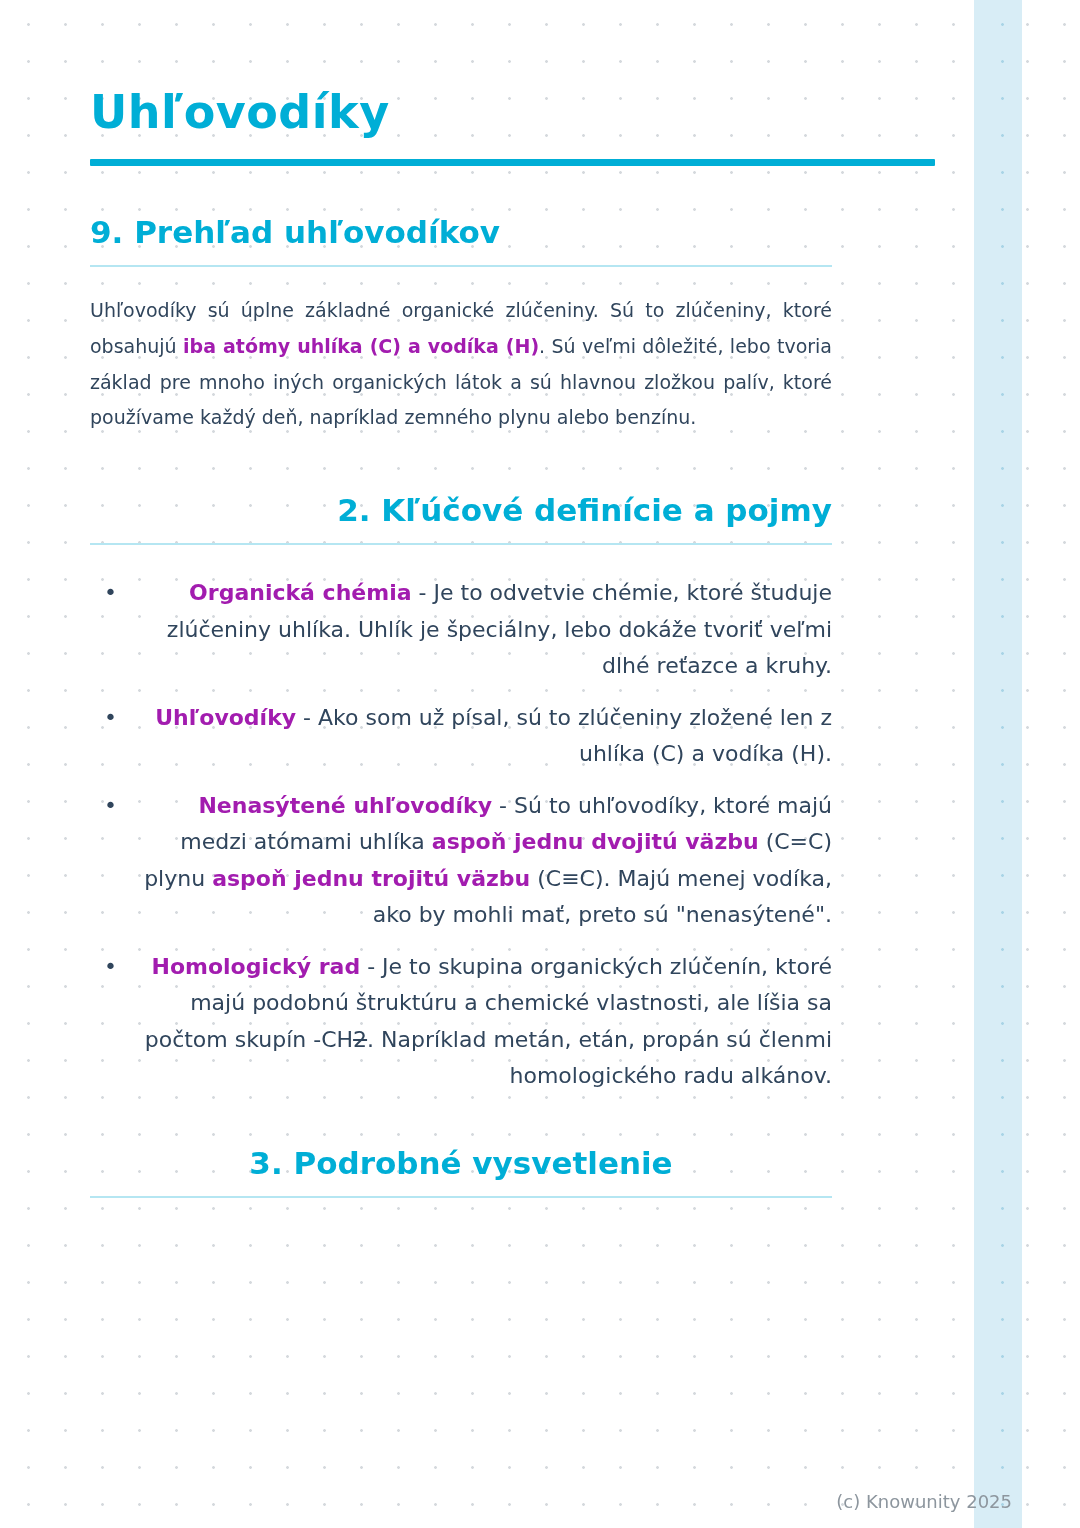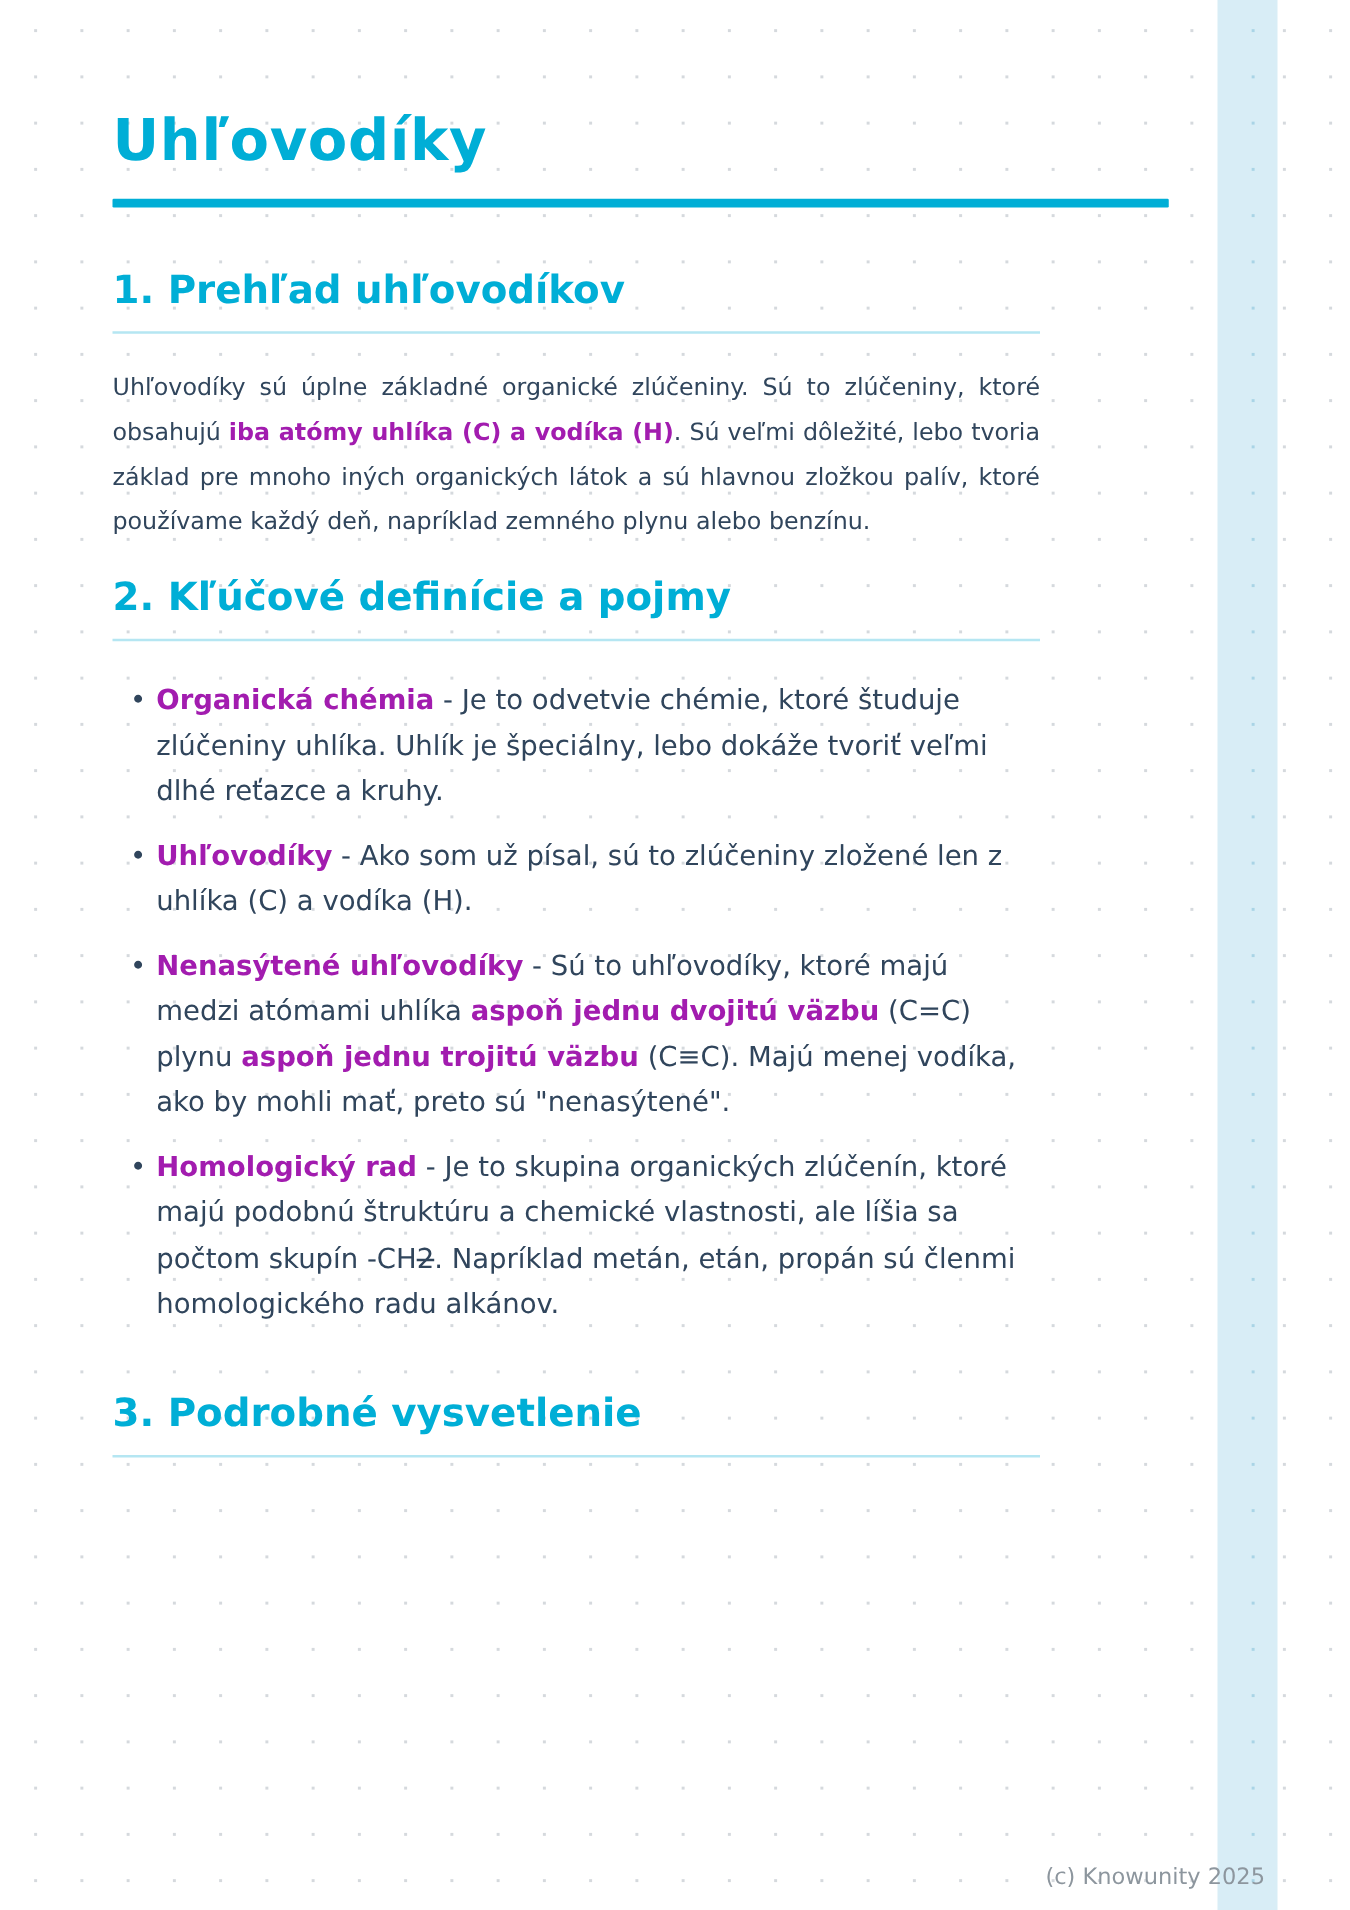--- a/index.html
+++ b/index.html
@@ -30,22 +30,22 @@
     margin-top: 20px; width: 845px; height: 7px;
     background: #00aed6; border-radius: 1px;
   }
   h2 {
     margin: 0; font-size: 31px; line-height: 1.2; font-weight: bold;
     color: #00aed6;
     padding-bottom: 14px;
     border-bottom: 2px solid #b5e6f2;
   }
   .sec1 { margin-top: 48px; }
-  .sec2 { margin-top: 24px; }
-  .sec3 { margin-top: 50px; }
+  .sec2 { margin-top: 56px; text-align: right; }
+  .sec3 { margin-top: 50px; text-align: center; }
   p.body {
     margin: 26px 0 0 0;
     font-size: 19px; line-height: 1.88;
     color: #30455c; text-align: justify;
   }
   ul.defs { margin: 30px 0 0 0; padding: 0 0 0 14px; list-style: none; }
   ul.defs li {
     position: relative; padding-left: 21px; margin-bottom: 15px;
     font-size: 22px; line-height: 1.66; color: #30455c;
   }
@@ -65,21 +65,21 @@
 <body>
 
 <div class="stripe"></div>
 
 <div class="content">
 
   <h1>Uhľovodíky</h1>
   <div class="title-rule"></div>
 
   <section class="sec1">
-    <h2>1. Prehľad uhľovodíkov</h2>
+    <h2>9. Prehľad uhľovodíkov</h2>
     <p class="body"><span>Uhľovodíky sú úplne základné organické zlúčeniny. Sú to zlúčeniny, ktoré obsahujú </span><span class="b">iba atómy uhlíka (C) a vodíka (H)</span><span>. Sú veľmi dôležité, lebo tvoria základ pre mnoho iných organických látok a sú hlavnou zložkou palív, ktoré používame každý deň, napríklad zemného plynu alebo benzínu.</span></p>
   </section>
 
   <section class="sec2">
     <h2>2. Kľúčové definície a pojmy</h2>
     <ul class="defs">
         <li><span class="b">Organická chémia</span><span> - Je to odvetvie chémie, ktoré študuje zlúčeniny uhlíka. Uhlík je špeciálny, lebo dokáže tvoriť veľmi dlhé reťazce a kruhy.</span></li>
         <li><span class="b">Uhľovodíky</span><span> - Ako som už písal, sú to zlúčeniny zložené len z uhlíka (C) a vodíka (H).</span></li>
         <li><span class="b">Nenasýtené uhľovodíky</span><span> - Sú to uhľovodíky, ktoré majú medzi atómami uhlíka </span><span class="b">aspoň jednu dvojitú väzbu</span><span> (C=C) plynu </span><span class="b">aspoň jednu trojitú väzbu</span><span> (C≡C). Majú menej vodíka, ako by mohli mať, preto sú "nenasýtené".</span></li>
         <li><span class="b">Homologický rad</span><span> - Je to skupina organických zlúčenín, ktoré majú podobnú štruktúru a chemické vlastnosti, ale líšia sa počtom skupín -CH</span><span class="strike">2</span><span>. Napríklad metán, etán, propán sú členmi homologického radu alkánov.</span></li>

